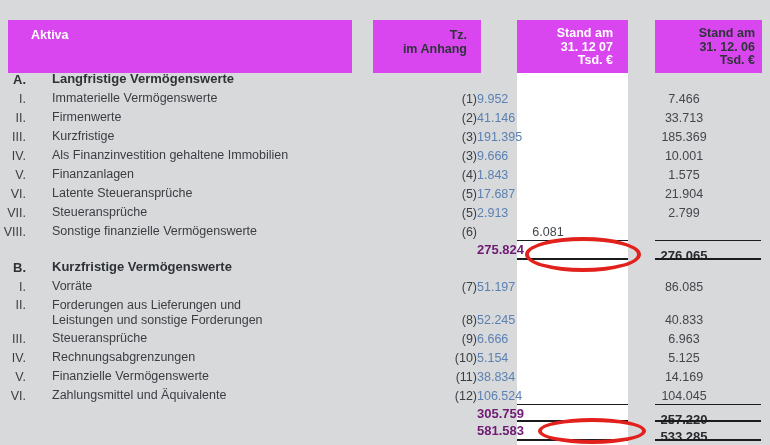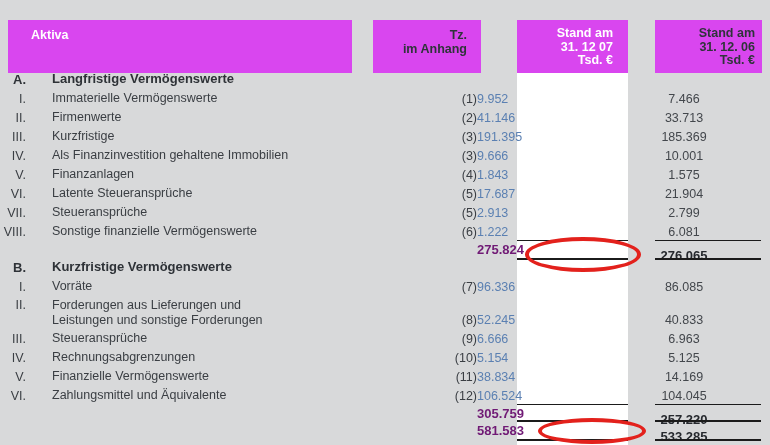--- a/index.html
+++ b/index.html
@@ -156,21 +156,20 @@
       <div class="c-tz">(5)</div>
       <div class="c-07">2.913</div>
       <div class="c-06">2.799</div>
     </div>
     <div class="row">
       <div class="c-nl">
           <span class="c-n">VIII.</span>
           <span class="c-l">Sonstige finanzielle Vermögenswerte</span>
         </div>
       <div class="c-tz">(6)</div>
-      <div class="c-07">1.222</div>
       <div class="c-06">6.081</div>
     </div>
 
     <div class="row subtotal">
       <div class="c-nl"></div>
       <div class="c-tz"></div>
       <div class="c-07">275.824</div>
       <div class="c-06">276.065</div>
     </div>
 
@@ -180,21 +179,21 @@
         <span class="c-l">Kurzfristige Vermögenswerte</span>
       </div>
     </div>
 
     <div class="row">
       <div class="c-nl">
           <span class="c-n">I.</span>
           <span class="c-l">Vorräte</span>
         </div>
       <div class="c-tz">(7)</div>
-      <div class="c-07">96.336</div>
+      <div class="c-07">51.197</div>
       <div class="c-06">86.085</div>
     </div>
     <div class="row wrap2">
       <div class="c-nl">
         <span class="c-n" style="align-self:flex-start;">II.</span>
         <span class="c-l">
           <span>Forderungen aus Lieferungen und</span><br>
           <span>Leistungen und sonstige Forderungen</span>
         </span>
       </div>

